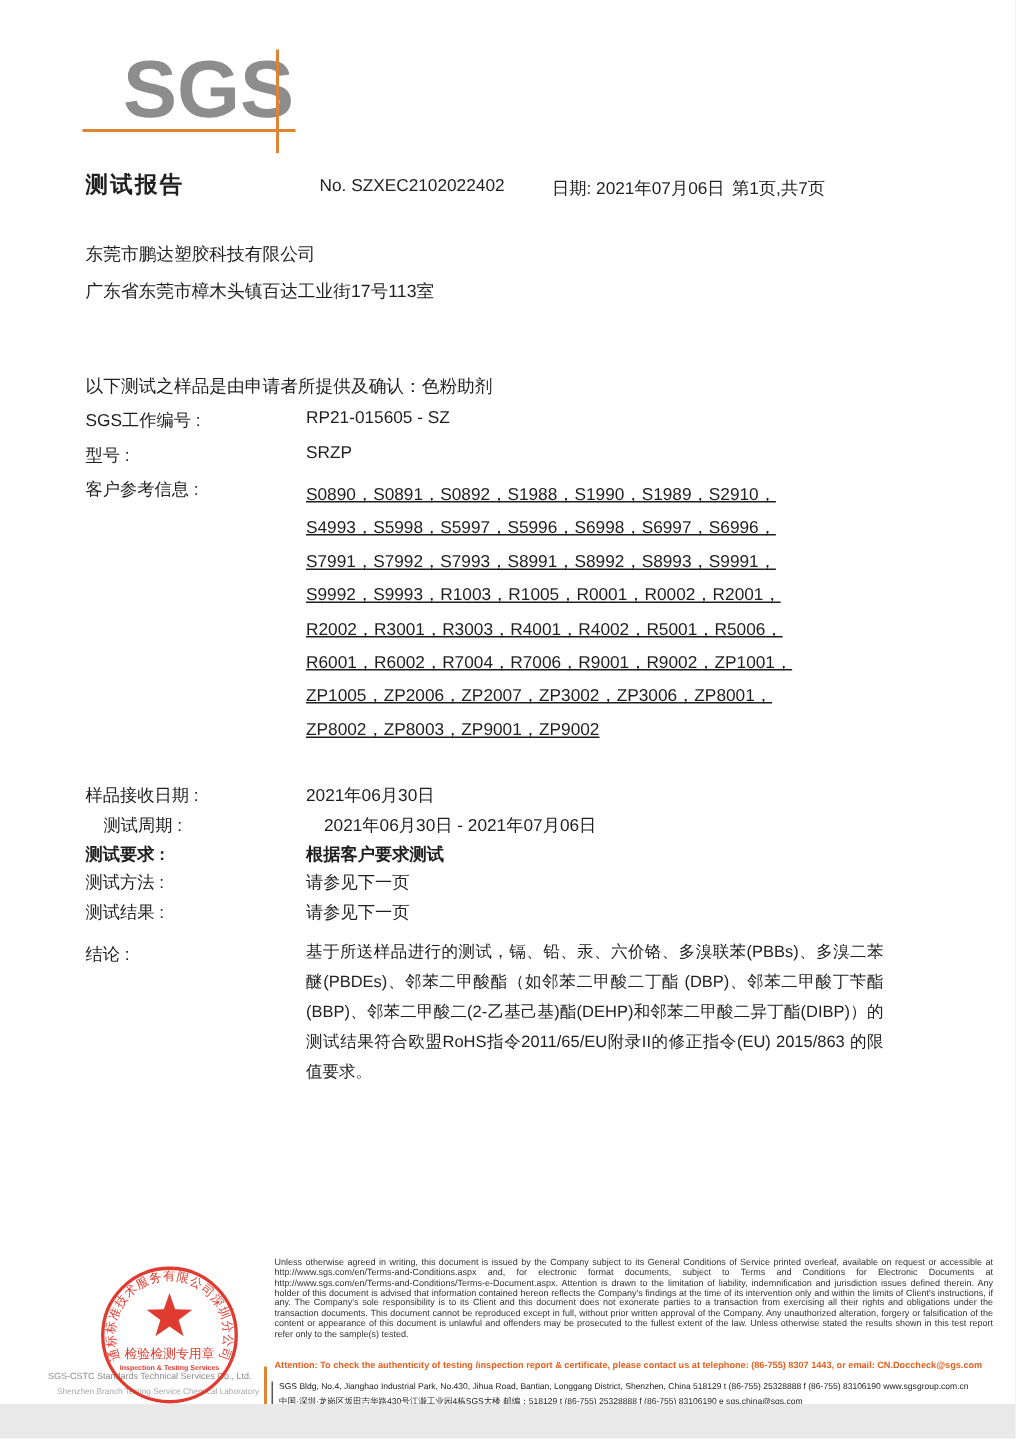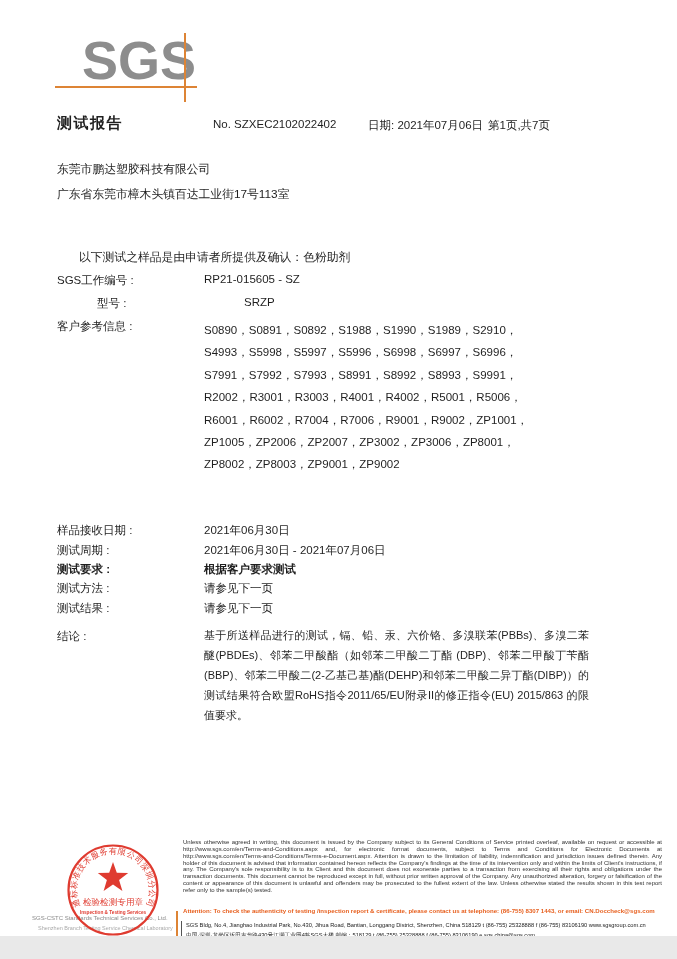--- a/index.html
+++ b/index.html
@@ -28,31 +28,31 @@
   
   .doc-title { left: 57px; top: 114px; font-size: 15px; font-weight: 700; letter-spacing: 1.5px; }
   .report-no { left: 213px; top: 118px; font-size: 11.5px; }
   .report-date { left: 368px; top: 118px; font-size: 11.5px; }
   .page-info { left: 488px; top: 118px; font-size: 11.5px; }
 
   
   .applicant-name { left: 57px; top: 162px; font-size: 11.8px; }
   .applicant-addr { left: 57px; top: 187px; font-size: 11.8px; }
 
-  .sample-intro { left: 57px; top: 250px; font-size: 11.8px; margin-left: 22px; }
+  .sample-intro { left: 57px; top: 250px; font-size: 11.8px; }
 
   
   .flabel { left: 57px; font-size: 11.5px; text-align: center; }
   .fvalue { left: 204px; font-size: 11.5px; }
   .row-job { top: 273px; }
-  .row-model { top: 296px; margin-left: 40px; }
+  .row-model { top: 296px; }
   .row-ref { top: 319px; }
-  .ref-lines div { line-height: 22.4px; font-size: 11.5px; }
+  .ref-lines div { line-height: 22.4px; font-size: 11.5px; text-decoration: underline; }
   .row-receive { top: 523px; }
-  .row-period { top: 543px; }
+  .row-period { top: 543px; margin-left: 12px; }
   .row-request { top: 562px; font-weight: bold; }
   .row-method { top: 581px; }
   .row-result { top: 601px; }
   .row-conclusion-label { top: 629px; }
   .conclusion-text {
     left: 204px; top: 625px; width: 385px;
     font-size: 11px; line-height: 20px; text-align: justify;
   }
 
   
@@ -104,20 +104,21 @@
   <div class="abs fvalue row-job">RP21-015605 - SZ</div>
 
   <div class="abs flabel row-model">型号 :</div>
   <div class="abs fvalue row-model">SRZP</div>
 
   <div class="abs flabel row-ref">客户参考信息 :</div>
   <div class="abs fvalue row-ref ref-lines">
     <div>S0890，S0891，S0892，S1988，S1990，S1989，S2910，</div>
     <div>S4993，S5998，S5997，S5996，S6998，S6997，S6996，</div>
     <div>S7991，S7992，S7993，S8991，S8992，S8993，S9991，</div>
+    <div>S9992，S9993，R1003，R1005，R0001，R0002，R2001，</div>
     <div>R2002，R3001，R3003，R4001，R4002，R5001，R5006，</div>
     <div>R6001，R6002，R7004，R7006，R9001，R9002，ZP1001，</div>
     <div>ZP1005，ZP2006，ZP2007，ZP3002，ZP3006，ZP8001，</div>
     <div>ZP8002，ZP8003，ZP9001，ZP9002</div>
   </div>
 
   <div class="abs flabel row-receive">样品接收日期 :</div>
   <div class="abs fvalue row-receive">2021年06月30日</div>
 
   <div class="abs flabel row-period">测试周期 :</div>

